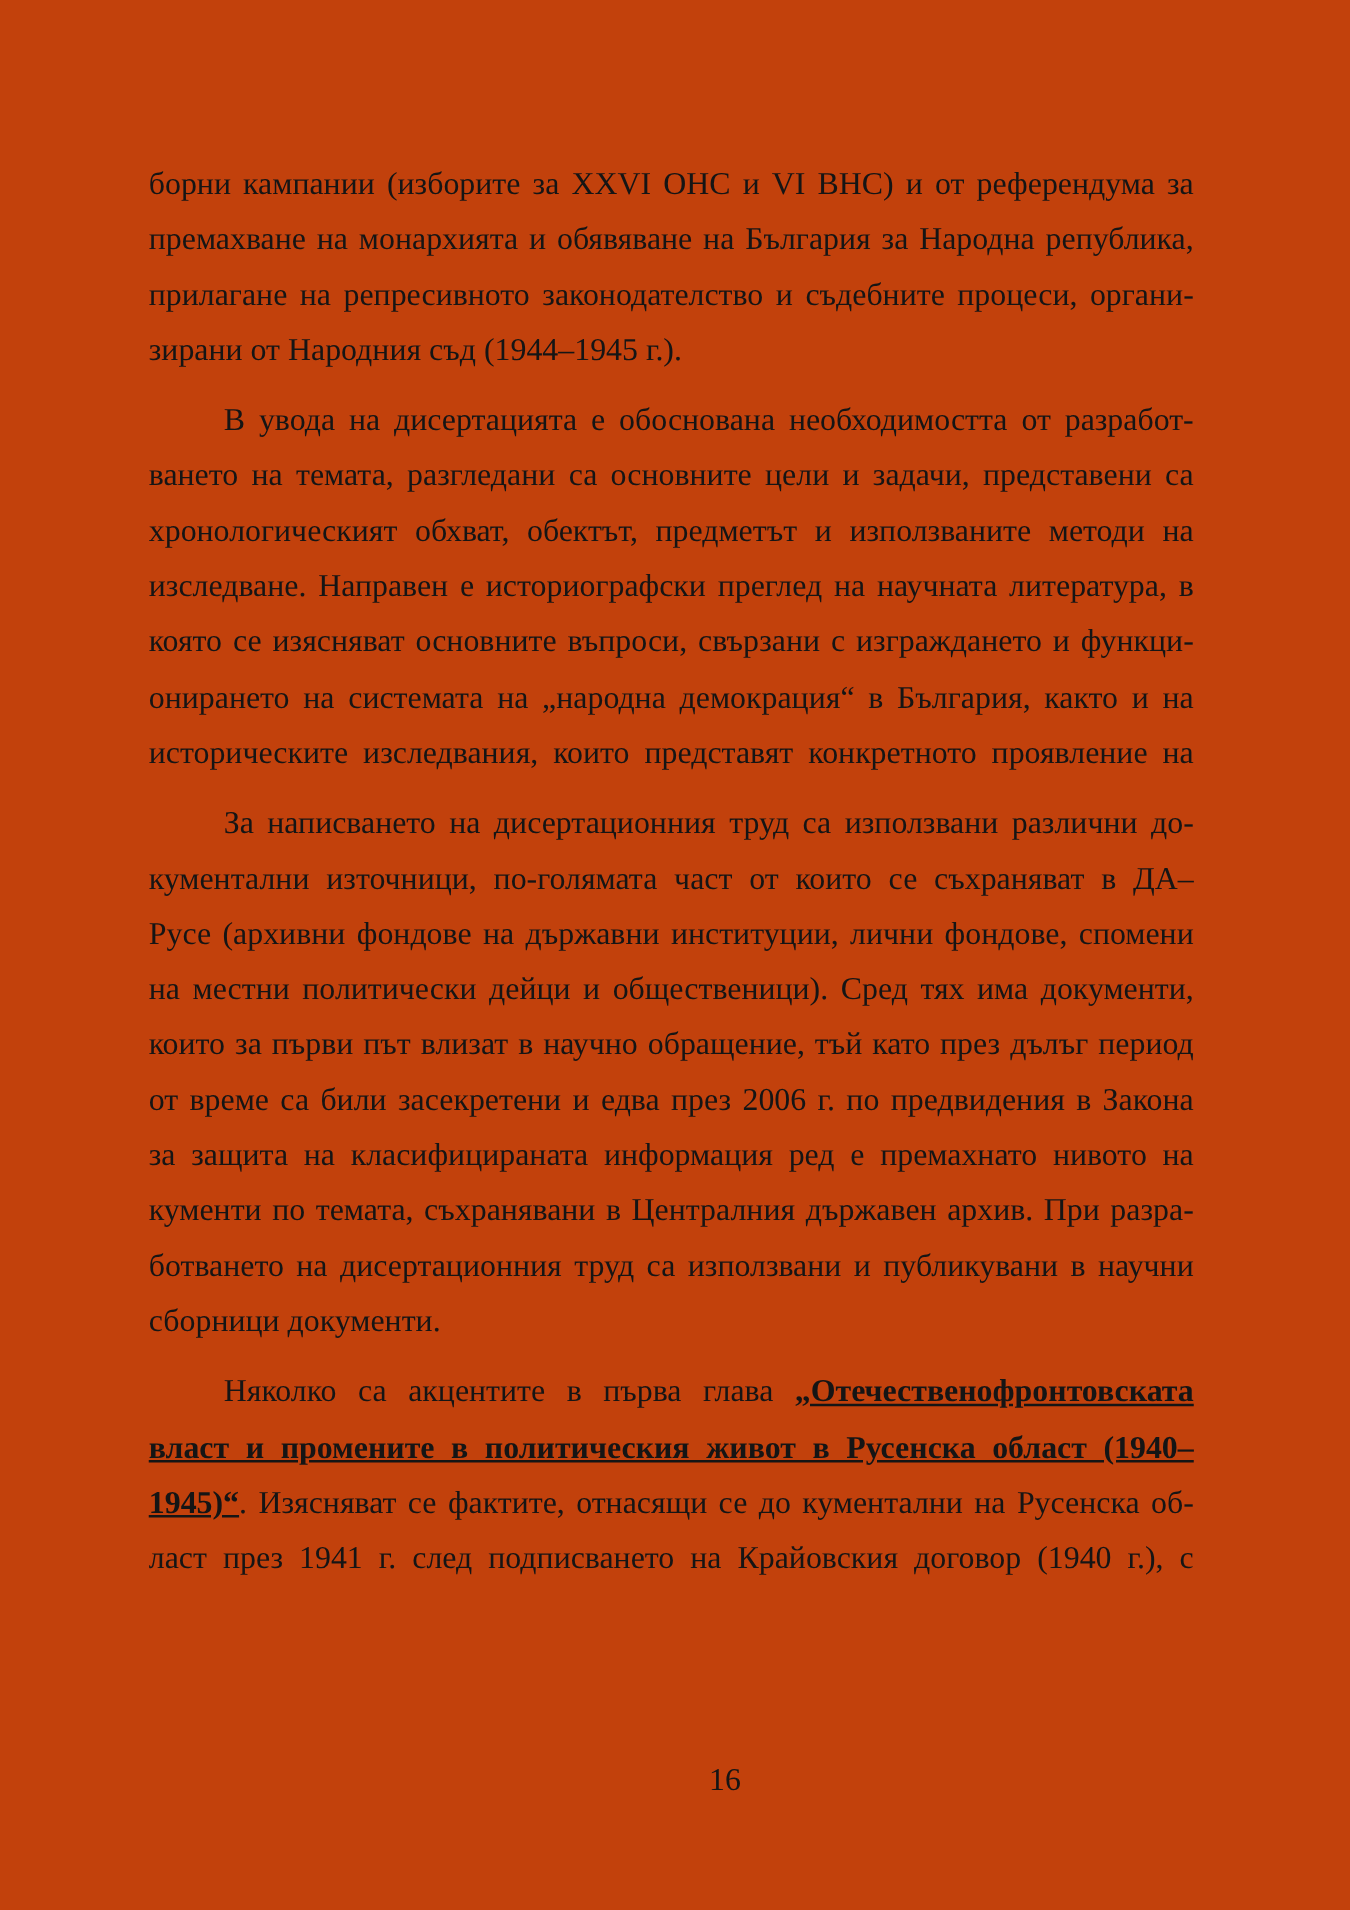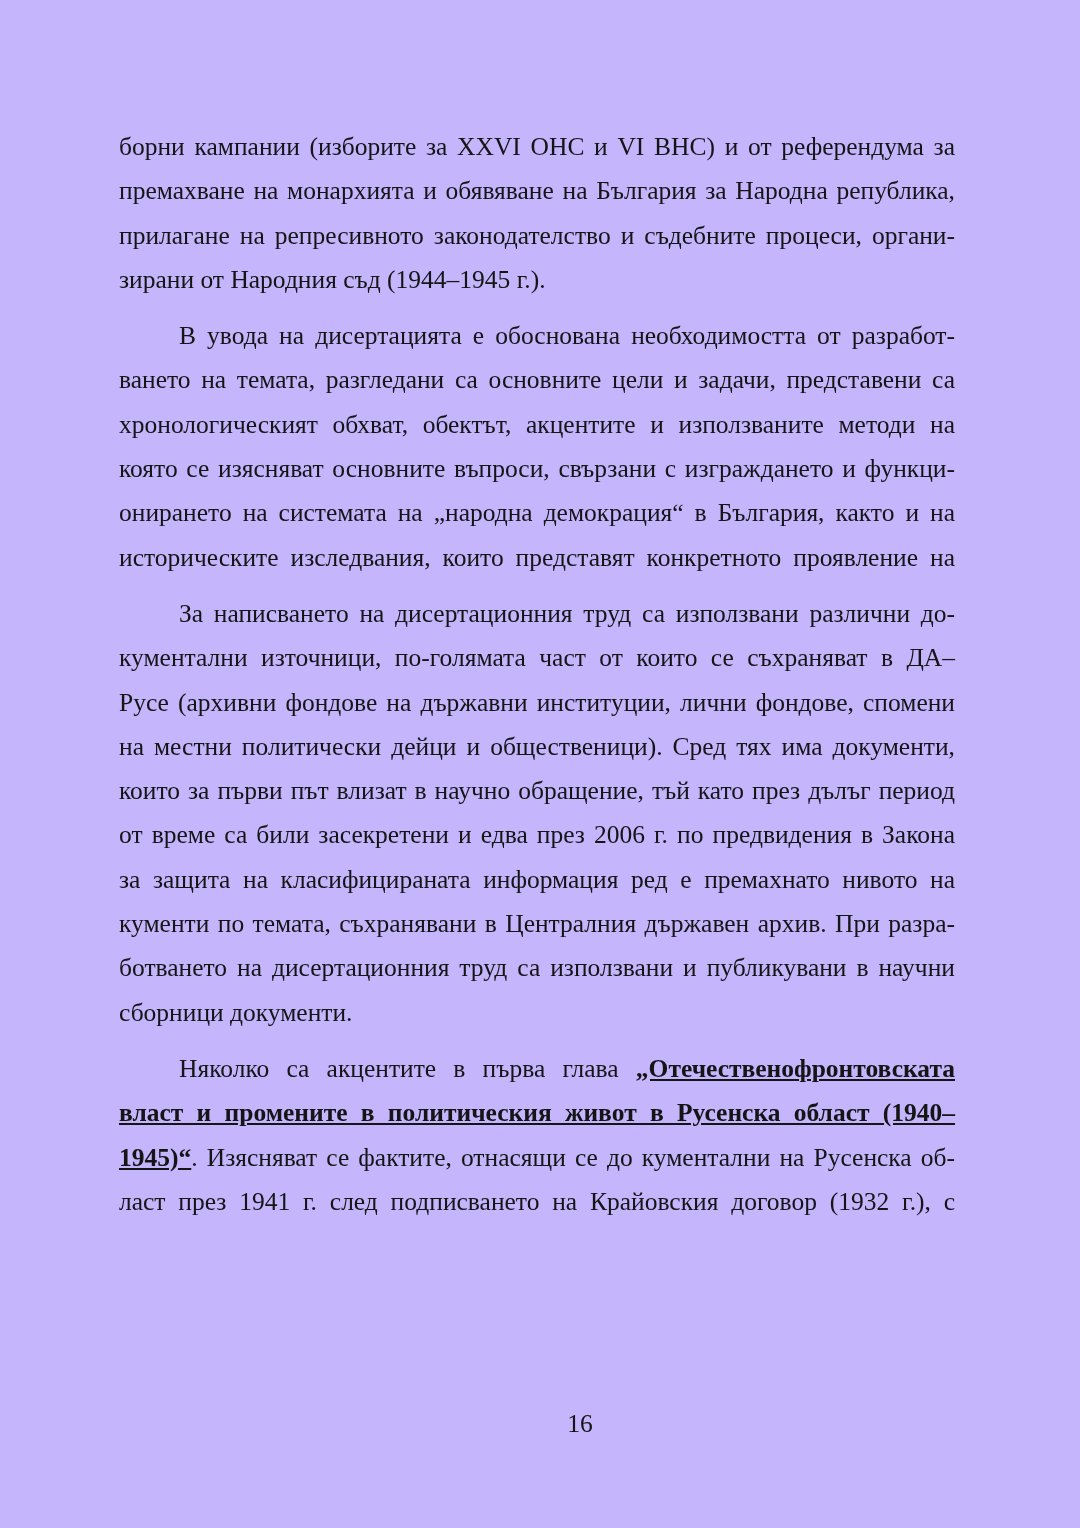--- a/index.html
+++ b/index.html
@@ -4,21 +4,21 @@
 <style>
   html, body {
     margin: 0;
     padding: 0;
     background: #ffffff;
   }
   .page {
     position: relative;
     width: 1080px;
     height: 1528px;
-    background: #c4b5fd;
+    background: #c2410c;
     overflow: hidden;
     font-family: "Liberation Serif", "DejaVu Serif", serif;
     color: #151515;
   }
   .text-block {
     position: absolute;
     left: 119px;
     top: 125px;
     width: 836px;
     font-size: 25.5px;
@@ -60,38 +60,39 @@
   <div class="text-block">
       <div class="paragraph">
         <div class="line"><span class="run">борни кампании (изборите за XXVI ОНС и VI ВНС) и от референдума за</span></div>
         <div class="line"><span class="run">премахване на монархията и обявяване на България за Народна република,</span></div>
         <div class="line"><span class="run">прилагане на репресивното законодателство и съдебните процеси, органи-</span></div>
         <div class="line final"><span class="run">зирани от Народния съд (1944–1945 г.).</span></div>
       </div>
       <div class="paragraph">
         <div class="line indent"><span class="run">В увода на дисертацията е обоснована необходимостта от разработ-</span></div>
         <div class="line"><span class="run">ването на темата, разгледани са основните цели и задачи, представени са</span></div>
-        <div class="line"><span class="run">хронологическият обхват, обектът, акцентите и използваните методи на</span></div>
+        <div class="line"><span class="run">хронологическият обхват, обектът, предметът и използваните методи на</span></div>
+        <div class="line"><span class="run">изследване. Направен е историографски преглед на научната литература, в</span></div>
         <div class="line"><span class="run">която се изясняват основните въпроси, свързани с изграждането и функци-</span></div>
         <div class="line"><span class="run">онирането на системата на „народна демокрация“ в България, както и на</span></div>
         <div class="line"><span class="run">историческите изследвания, които представят конкретното проявление на</span></div>
       </div>
       <div class="paragraph">
         <div class="line indent"><span class="run">За написването на дисертационния труд са използвани различни до-</span></div>
         <div class="line"><span class="run">кументални източници, по-голямата част от които се съхраняват в ДА–</span></div>
         <div class="line"><span class="run">Русе (архивни фондове на държавни институции, лични фондове, спомени</span></div>
         <div class="line"><span class="run">на местни политически дейци и общественици). Сред тях има документи,</span></div>
         <div class="line"><span class="run">които за първи път влизат в научно обращение, тъй като през дълъг период</span></div>
         <div class="line"><span class="run">от време са били засекретени и едва през 2006 г. по предвидения в Закона</span></div>
         <div class="line"><span class="run">за защита на класифицираната информация ред е премахнато нивото на</span></div>
         <div class="line"><span class="run">кументи по темата, съхранявани в Централния държавен архив. При разра-</span></div>
         <div class="line"><span class="run">ботването на дисертационния труд са използвани и публикувани в научни</span></div>
         <div class="line final"><span class="run">сборници документи.</span></div>
       </div>
       <div class="paragraph">
         <div class="line indent"><span class="run">Няколко са акцентите в първа глава </span><span class="run bold">„Отечественофронтовската</span></div>
         <div class="line"><span class="run bold">власт и промените в политическия живот в Русенска област (1940–</span></div>
         <div class="line"><span class="run bold">1945)“</span><span class="run">. Изясняват се фактите, отнасящи се до кументални на Русенска об-</span></div>
-        <div class="line"><span class="run">ласт през 1941 г. след подписването на Крайовския договор (1932 г.), с</span></div>
+        <div class="line"><span class="run">ласт през 1941 г. след подписването на Крайовския договор (1940 г.), с</span></div>
       </div>
     </div>
   <div class="page-number">16</div>
 </div>
 
 </body></html>

